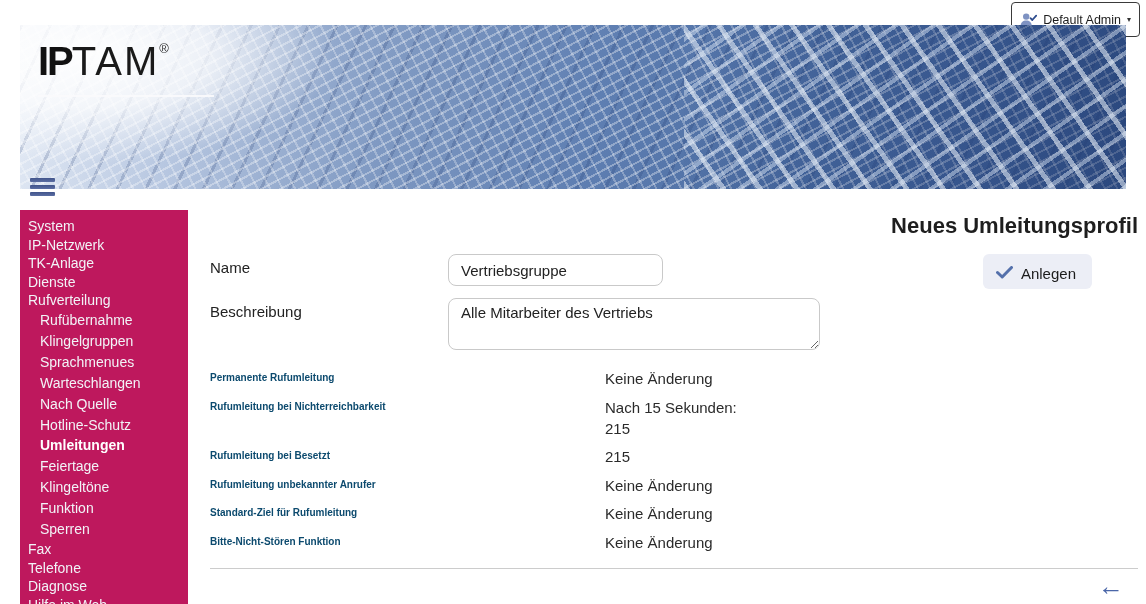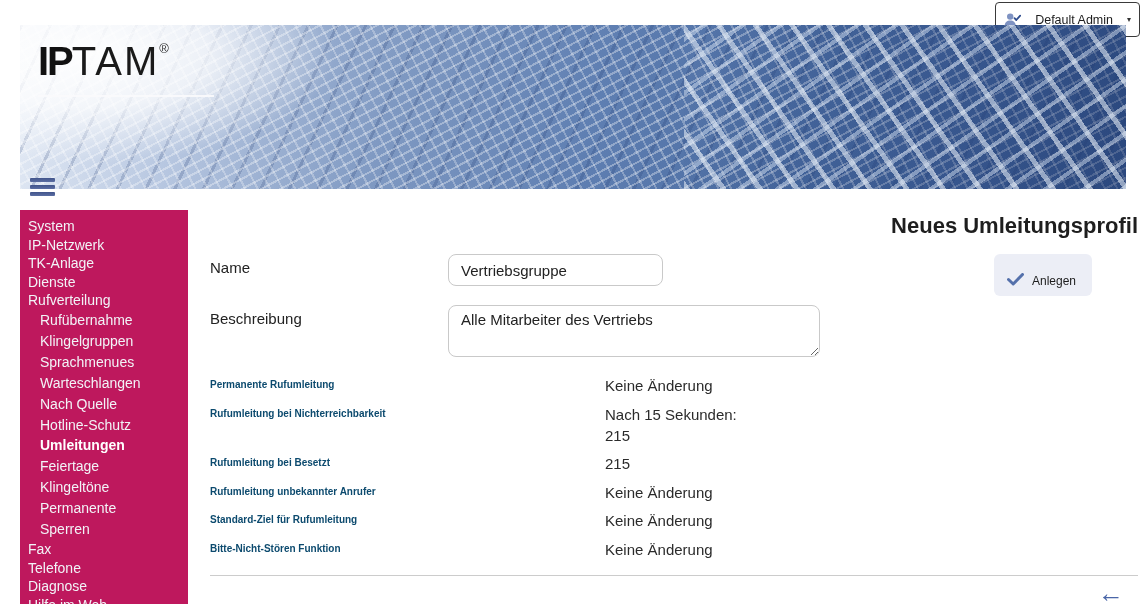--- a/index.html
+++ b/index.html
@@ -8,21 +8,21 @@
     font-family: "Liberation Sans", sans-serif;
     background: #ffffff;
     position: relative;
     color: #222;
   }
 
   
   .topbar { position: absolute; top: 0; left: 0; right: 0; height: 25px; background: #fff; }
   .user-menu {
     position: absolute; top: 2px; right: 6px; height: 35px;
-    display: flex; align-items: center; gap: 14px;
+    display: flex; align-items: center; gap: 6px;
     border: 1px solid #3a3a3a; border-radius: 4px;
     background: #fff; padding: 0 8px; cursor: pointer;
     font-size: 12.5px; color: #1c1c1c;
   }
   .user-menu svg { display: block; }
   .caret { font-size: 8px; color: #333; line-height: 1; }
 
   
   .banner {
     position: absolute; top: 25px; left: 20px; width: 1106px; height: 164px;
@@ -85,21 +85,21 @@
   }
   .text-area {
     width: 372px; height: 52px; border: 1px solid #c9c9c9; border-radius: 8px;
     padding: 5px 12px; font-size: 15px; font-family: "Liberation Sans", sans-serif; color: #222;
     outline: none; resize: both; background: #fff;
   }
   .submit-btn {
     margin-left: auto; margin-right: 46px;
     display: flex; align-items: center; gap: 8px;
     background: #eceef6; border: none; border-radius: 6px;
-    padding: 19px 16px 7px 13px; font-size: 12px; color: #1c1c1c;
+    padding: 11px 16px 7px 13px; font-size: 15px; color: #1c1c1c;
     font-family: "Liberation Sans", sans-serif; cursor: pointer;
   }
 
   .rules { margin-top: 18px; }
   .rule-row { display: flex; align-items: flex-start; margin-bottom: 7.5px; }
   .rule-link {
     flex: none; width: 395px; font-size: 10px; font-weight: 700;
     color: #0c4a6e; text-decoration-thickness: 1.5px;
     text-underline-offset: 2px; cursor: pointer; line-height: 20px;
   }
@@ -150,21 +150,21 @@
     <li class="lvl0">Rufverteilung</li>
     <li class="lvl1">Rufübernahme</li>
     <li class="lvl1">Klingelgruppen</li>
     <li class="lvl1">Sprachmenues</li>
     <li class="lvl1">Warteschlangen</li>
     <li class="lvl1">Nach Quelle</li>
     <li class="lvl1">Hotline-Schutz</li>
     <li class="lvl1 active">Umleitungen</li>
     <li class="lvl1">Feiertage</li>
     <li class="lvl1">Klingeltöne</li>
-    <li class="lvl1">Permanente</li>
+    <li class="lvl1">Funktion</li>
     <li class="lvl1">Sperren</li>
     <li class="lvl0">Fax</li>
     <li class="lvl0">Telefone</li>
     <li class="lvl0">Diagnose</li>
     <li class="lvl0">Hilfe im Web</li>
   </ul>
 </nav>
 
 <main class="content">
   <h1 class="page-title">Neues Umleitungsprofil</h1>

